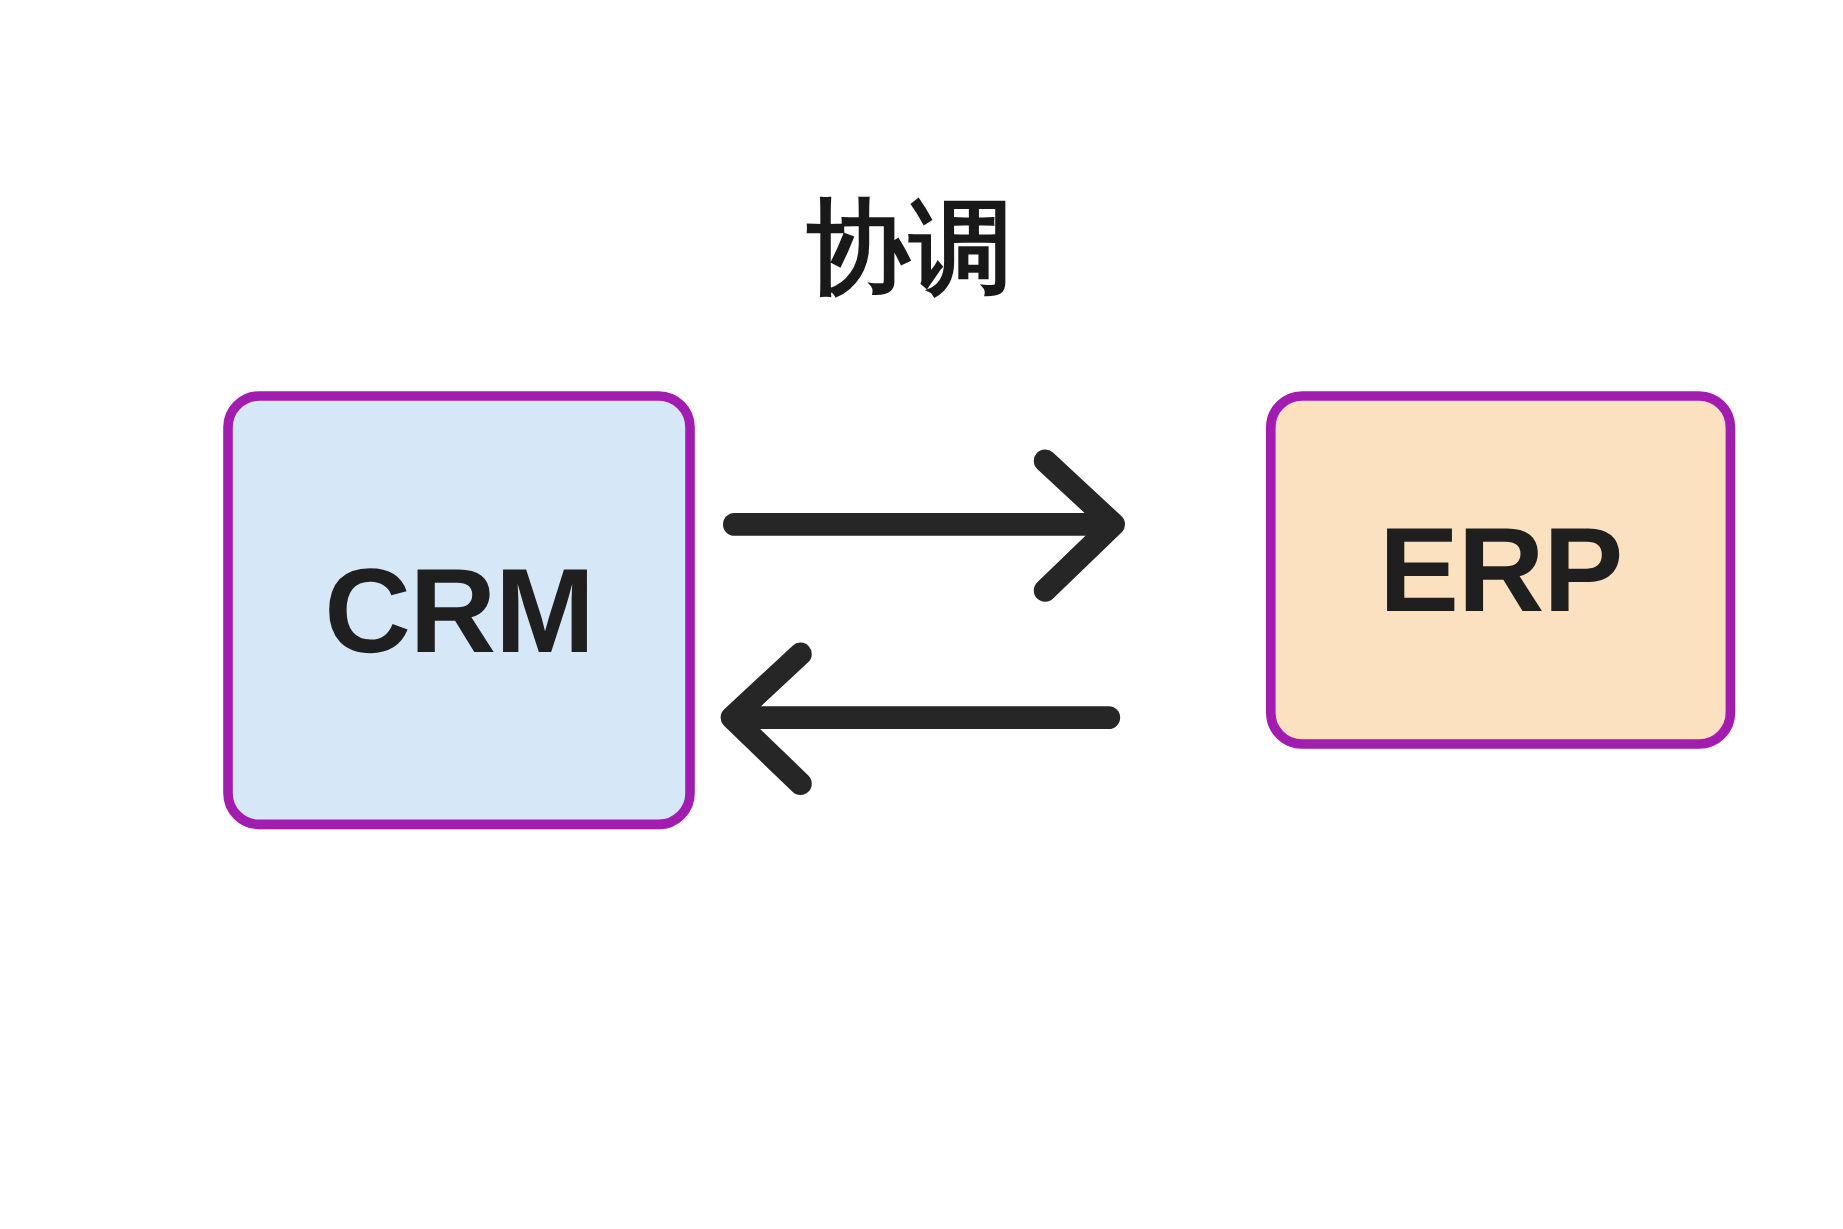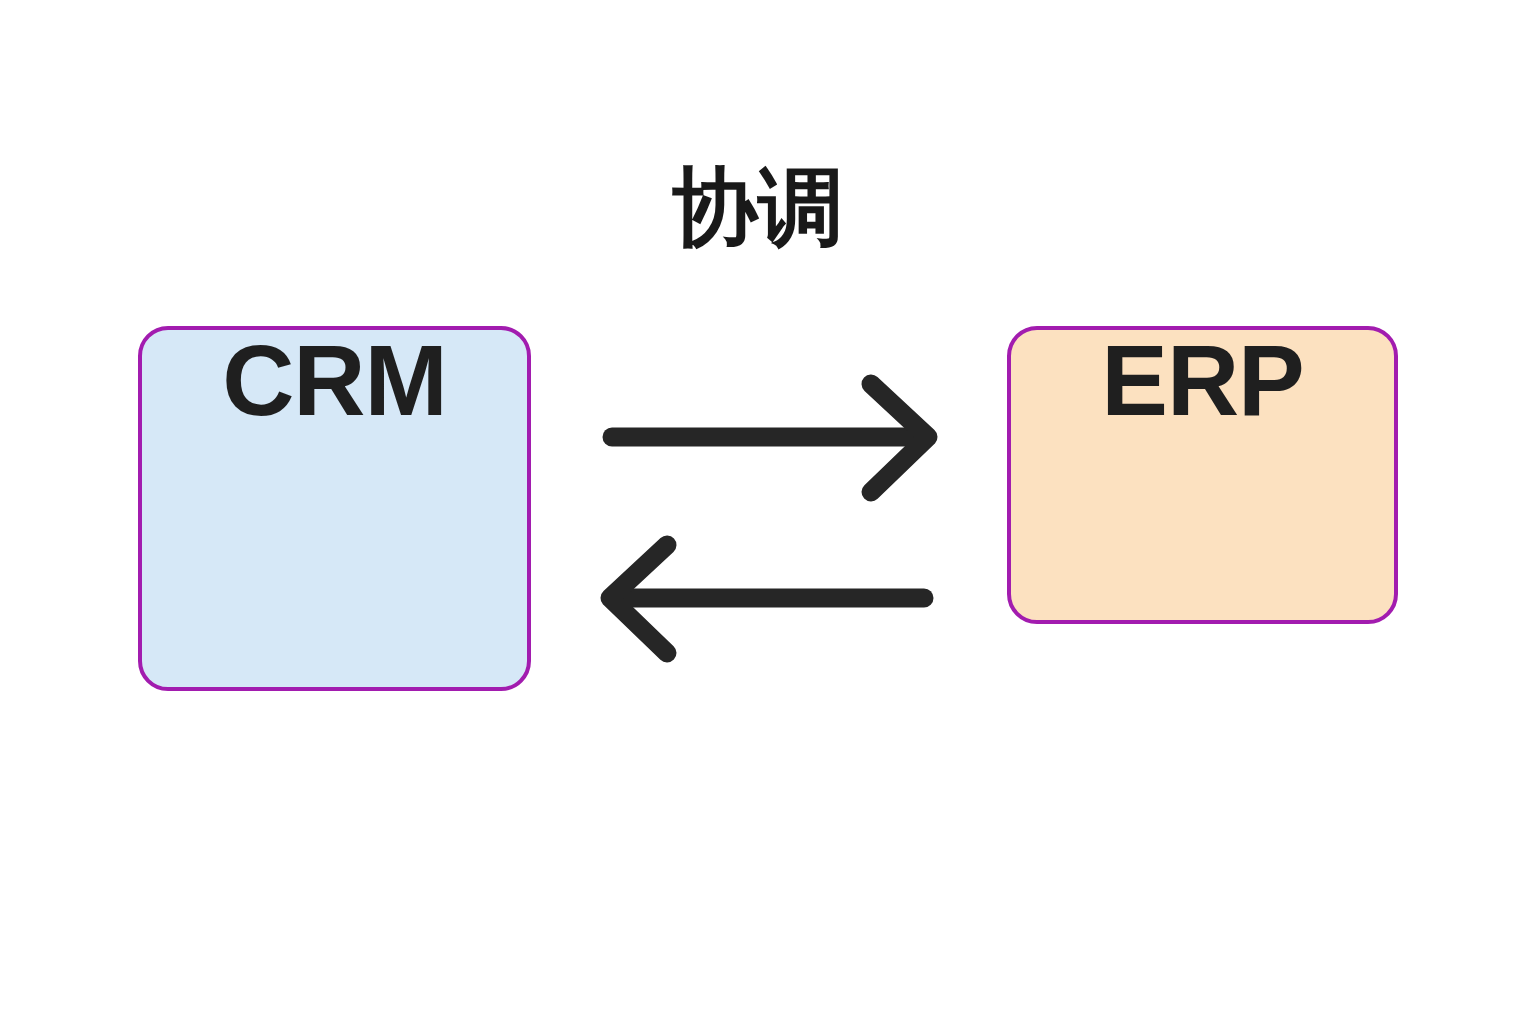--- a/index.html
+++ b/index.html
@@ -18,25 +18,26 @@
     position: relative;
     width: 1536px;
     height: 1024px;
     background: #ffffff;
   }
 
   
   .node {
     position: absolute;
     box-sizing: border-box;
-    border: 4px solid #a21caf;
+    border: 8px solid #a21caf;
     border-radius: 30px;
     display: flex;
-    align-items: flex-start;
+    align-items: center;
     justify-content: center;
+    margin-left: 48px;
   }
   .node-label {
     font-family: "Liberation Sans", "DejaVu Sans", sans-serif;
     font-weight: bold;
     font-size: 100px;
     line-height: 1;
     letter-spacing: -1px;
     color: #1f1f1f;
     user-select: none;
   }

